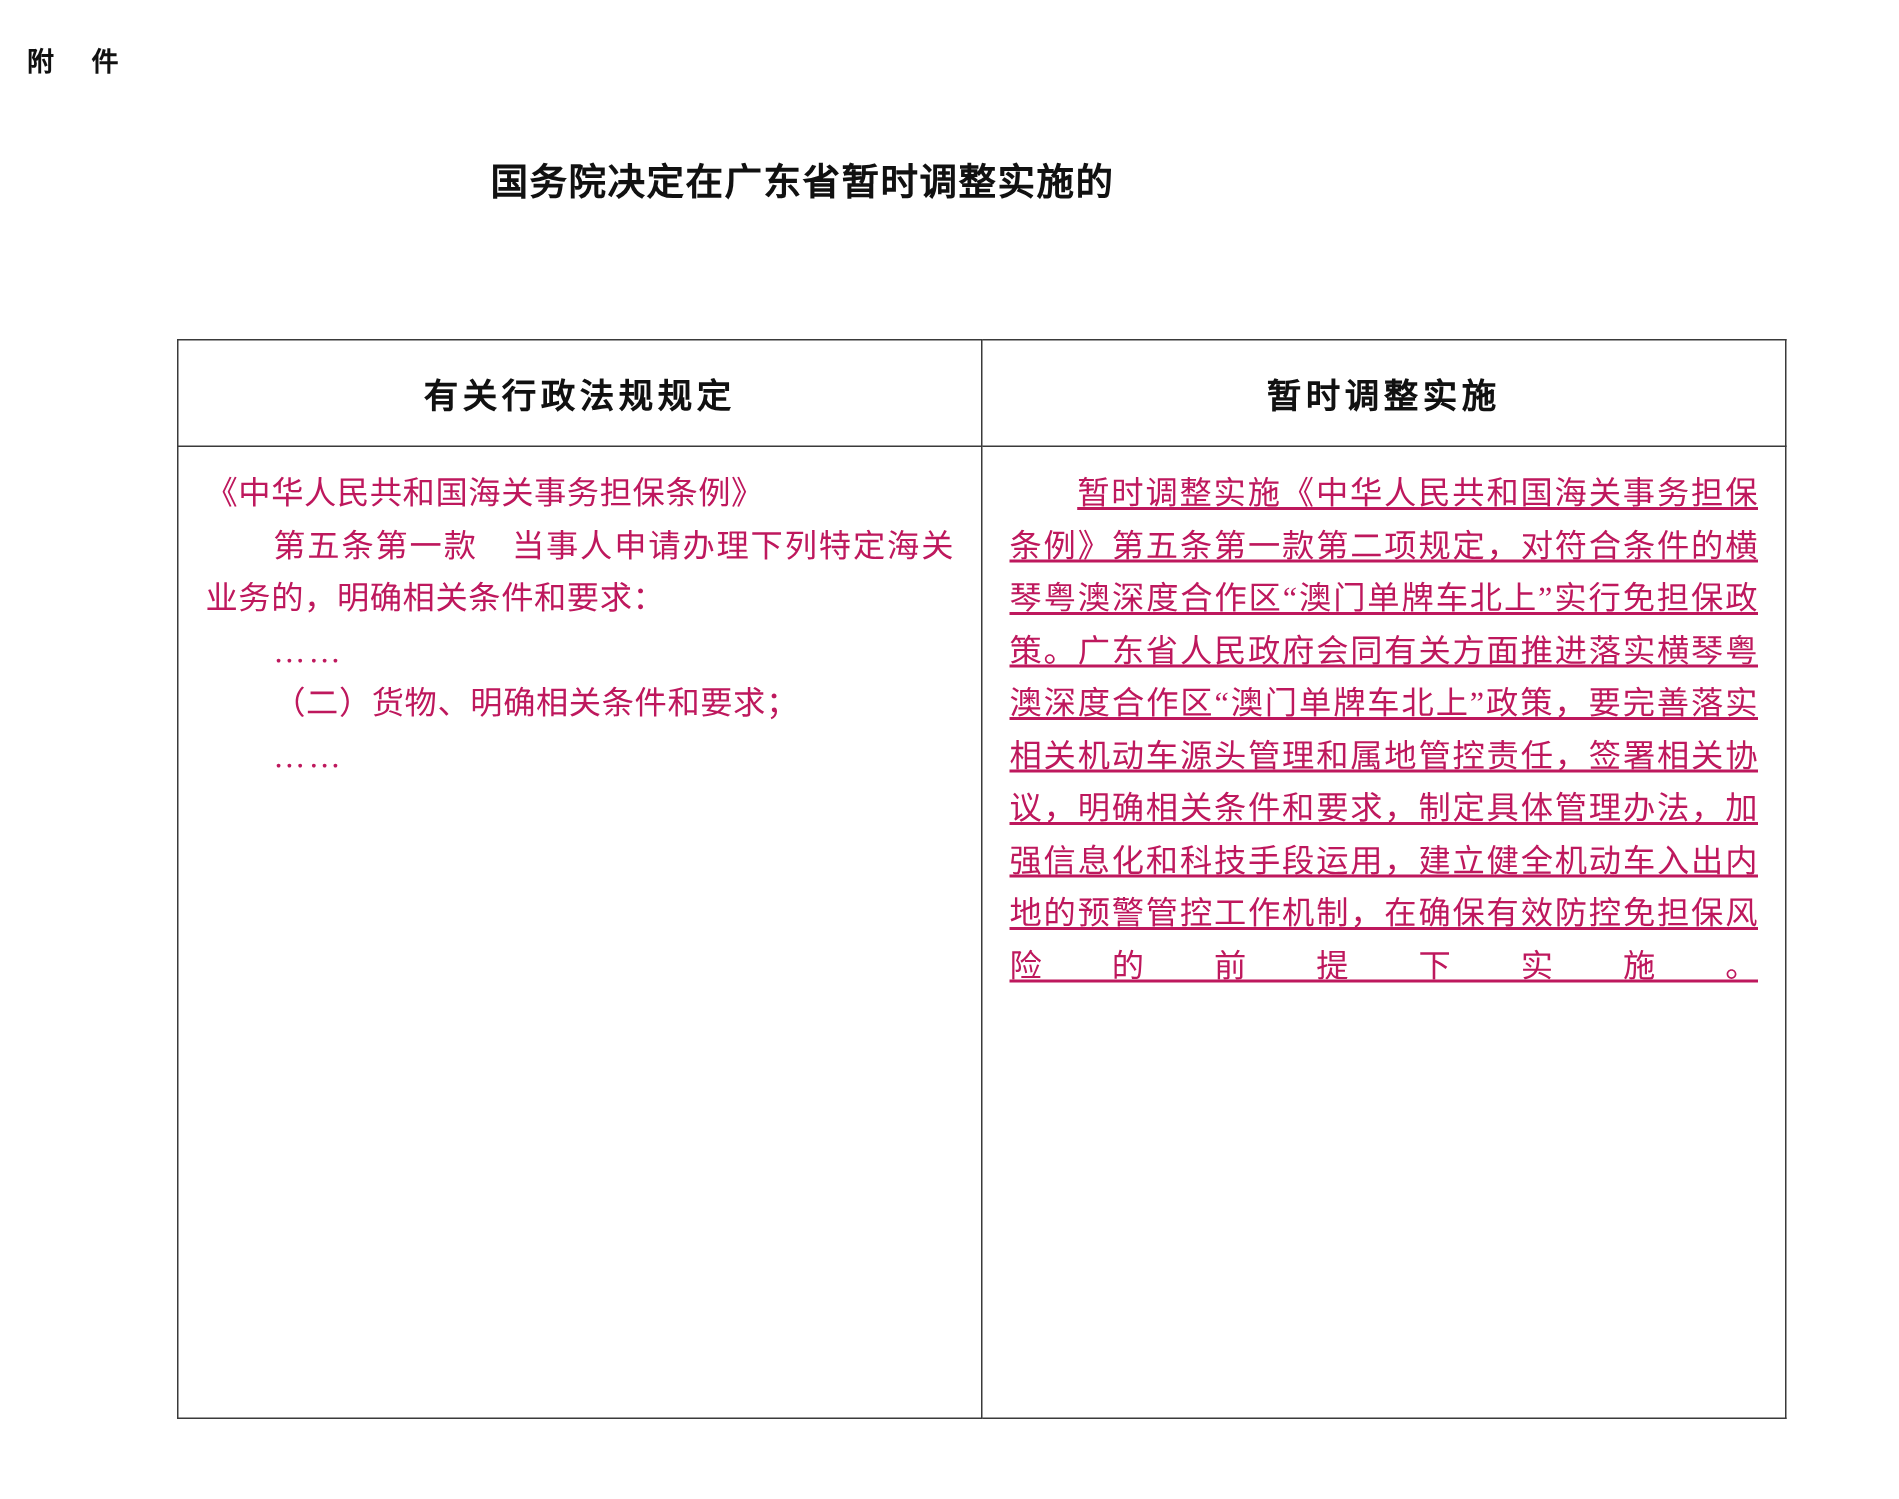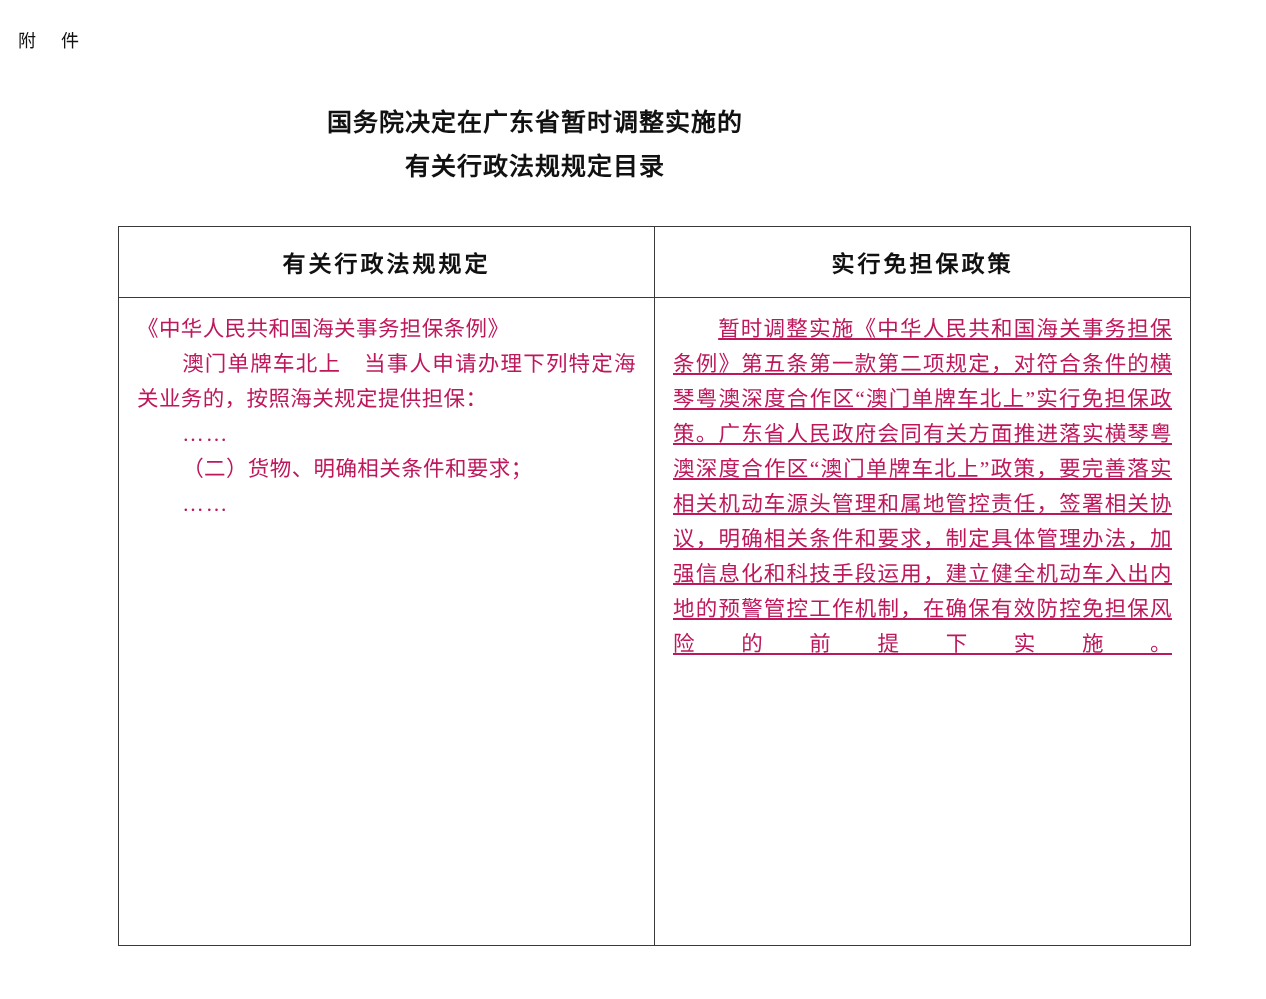--- a/index.html
+++ b/index.html
@@ -15,21 +15,21 @@
     color: #1a1a1a;
     overflow: hidden;
   }
 
   .attachment-label {
     position: absolute;
     top: 26px;
     left: 18px;
     font-family: "Liberation Sans", "DejaVu Sans", sans-serif;
     font-size: 18px;
-    font-weight: normal;
+    font-weight: bold;
     letter-spacing: 10px;
     color: #111;
   }
 
   .doc-title {
     position: absolute;
     top: 100px;
     left: 0;
     width: 1070px;
     text-align: center;
@@ -104,40 +104,39 @@
     text-decoration: underline;
   }
 </style>
 </head>
 <body>
 
 <div class="attachment-label">附 件</div>
 
 <div class="doc-title">
   <span class="line">国务院决定在广东省暂时调整实施的</span>
-  <span class="line">有关行政法规规定目录</span>
 </div>
 
 <div class="table-wrap">
   <table class="catalog">
     <colgroup>
       <col class="c1">
       <col class="c2">
     </colgroup>
     <thead>
       <tr>
         <th>有关行政法规规定</th>
-        <th>实行免担保政策</th>
+        <th>暂时调整实施</th>
       </tr>
     </thead>
     <tbody>
       <tr>
         <td>
           <p class="cell-para">《中华人民共和国海关事务担保条例》</p>
-          <p class="cell-para indent">澳门单牌车北上　当事人申请办理下列特定海关业务的，按照海关规定提供担保：</p>
+          <p class="cell-para indent">第五条第一款　当事人申请办理下列特定海关业务的，明确相关条件和要求：</p>
           <p class="cell-para dots">……</p>
           <p class="cell-para indent">（二）货物、明确相关条件和要求；</p>
           <p class="cell-para dots">……</p>
         </td>
         <td>
           <p class="cell-para indent justify-full">暂时调整实施《中华人民共和国海关事务担保条例》第五条第一款第二项规定，对符合条件的横琴粤澳深度合作区“澳门单牌车北上”实行免担保政策。广东省人民政府会同有关方面推进落实横琴粤澳深度合作区“澳门单牌车北上”政策，要完善落实相关机动车源头管理和属地管控责任，签署相关协议，明确相关条件和要求，制定具体管理办法，加强信息化和科技手段运用，建立健全机动车入出内地的预警管控工作机制，在确保有效防控免担保风险的前提下实施。</p>
         </td>
       </tr>
     </tbody>
   </table>

